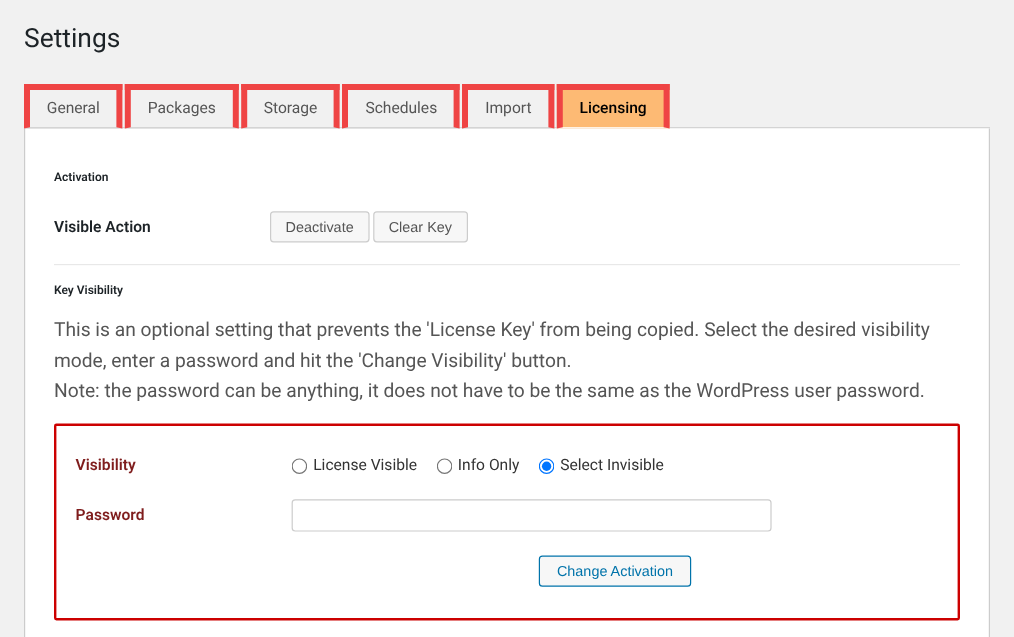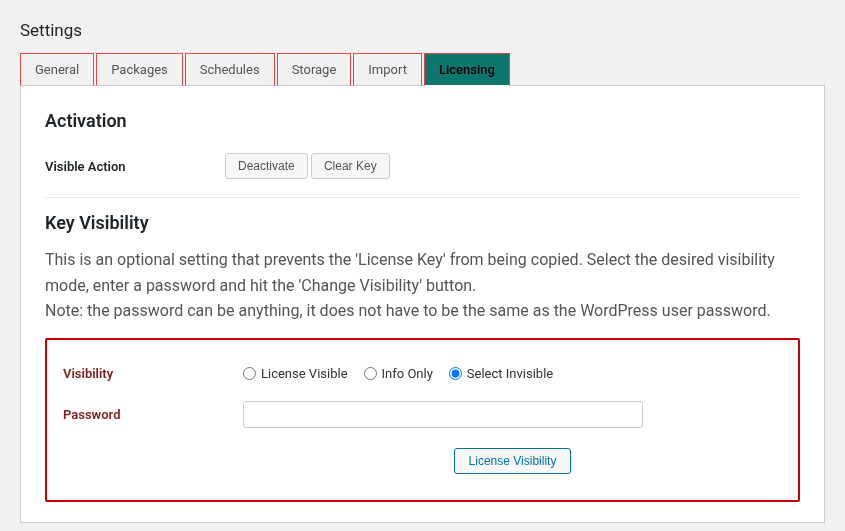--- a/index.html
+++ b/index.html
@@ -9,61 +9,61 @@
       font-size: 13px;
       color: #333;
     }
     .page-wrapper {
       background: #f1f1f1;
       padding: 20px;
       width: 845px;
       min-height: 531px;
     }
     .page-title {
-      font-size: 17px;
+      font-size: 22px;
       font-weight: 400;
       color: #1d2327;
-      margin-bottom: 12px;
+      margin-bottom: 24px;
     }
     .tabs {
       display: flex;
       border-bottom: 1px solid #ccc;
       margin-bottom: 0;
     }
     .tab {
       padding: 8px 14px;
       font-size: 13px;
       background: #f1f1f1;
-      border: 1px solid #ef4444;
+      border: 5px solid #ef4444;
       border-bottom: 1px solid #ccc;
       margin-right: 2px;
       cursor: pointer;
       color: #555;
       position: relative;
       bottom: -1px;
       text-decoration: none;
     }
     .tab.active {
-      background: #0f766e;
+      background: #fdba74;
       border-bottom-color: #fff;
       color: #000;
       font-weight: 500;
     }
     .content-area {
       background: #fff;
       border: 1px solid #ccc;
       border-top: none;
       padding: 20px 24px;
     }
     .section-title {
-      font-size: 18px;
+      font-size: 10px;
       font-weight: 600;
       color: #1d2327;
       margin-bottom: 14px;
-      margin-top: 4px;
+      margin-top: 16px;
     }
     .form-table {
       width: 100%;
       border-collapse: collapse;
       margin-bottom: 10px;
     }
     .form-table tr td:first-child {
       width: 180px;
       font-weight: 600;
       vertical-align: middle;
@@ -159,22 +159,22 @@
   </style>
 </head>
 <body>
 
 <div class="page-wrapper">
   <h1 class="page-title">Settings</h1>
 
   <div class="tabs">
     <a class="tab">General</a>
     <a class="tab">Packages</a>
+    <a class="tab">Storage</a>
     <a class="tab">Schedules</a>
-    <a class="tab">Storage</a>
     <a class="tab">Import</a>
     <a class="tab active">Licensing</a>
   </div>
 
   <div class="content-area">
 
     <h2 class="section-title">Activation</h2>
     <table class="form-table">
       <tbody>
           <tr>
@@ -219,21 +219,21 @@
         </tr>
         <tr>
           <td>Password</td>
           <td>
             <input type="password" class="password-input" style="">
           </td>
         </tr>
         <tr>
           <td></td>
           <td class="change-visibility-row">
-            <button class="btn-visibility">License Visibility</button>
+            <button class="btn-visibility">Change Activation</button>
           </td>
         </tr>
       </tbody>
         </table>
     </div>
 
   </div>
 </div>
 
 </body></html>

